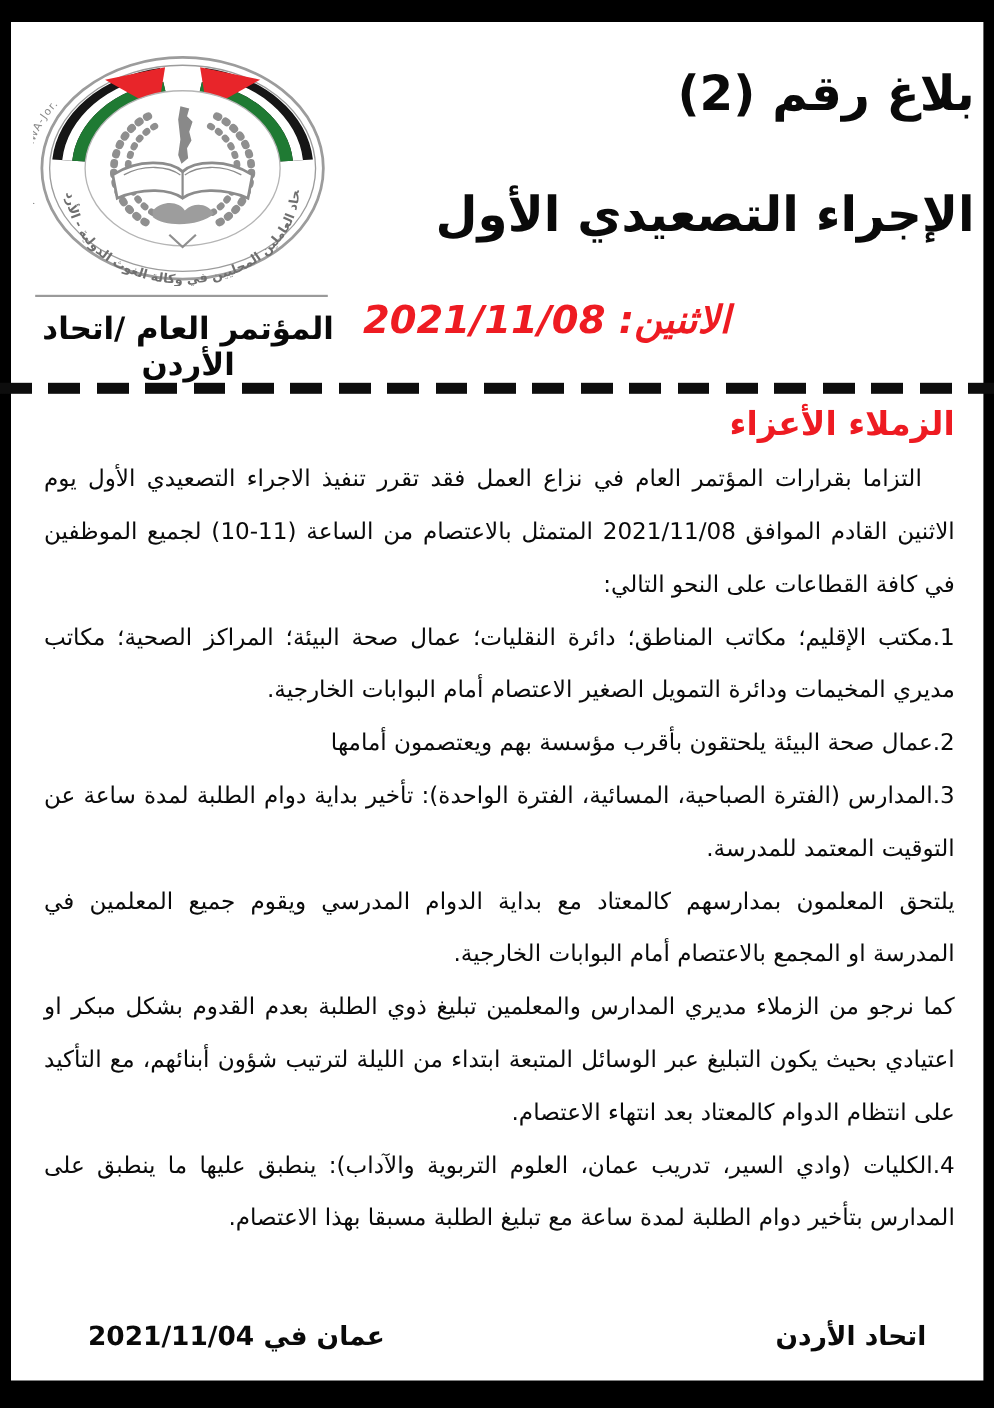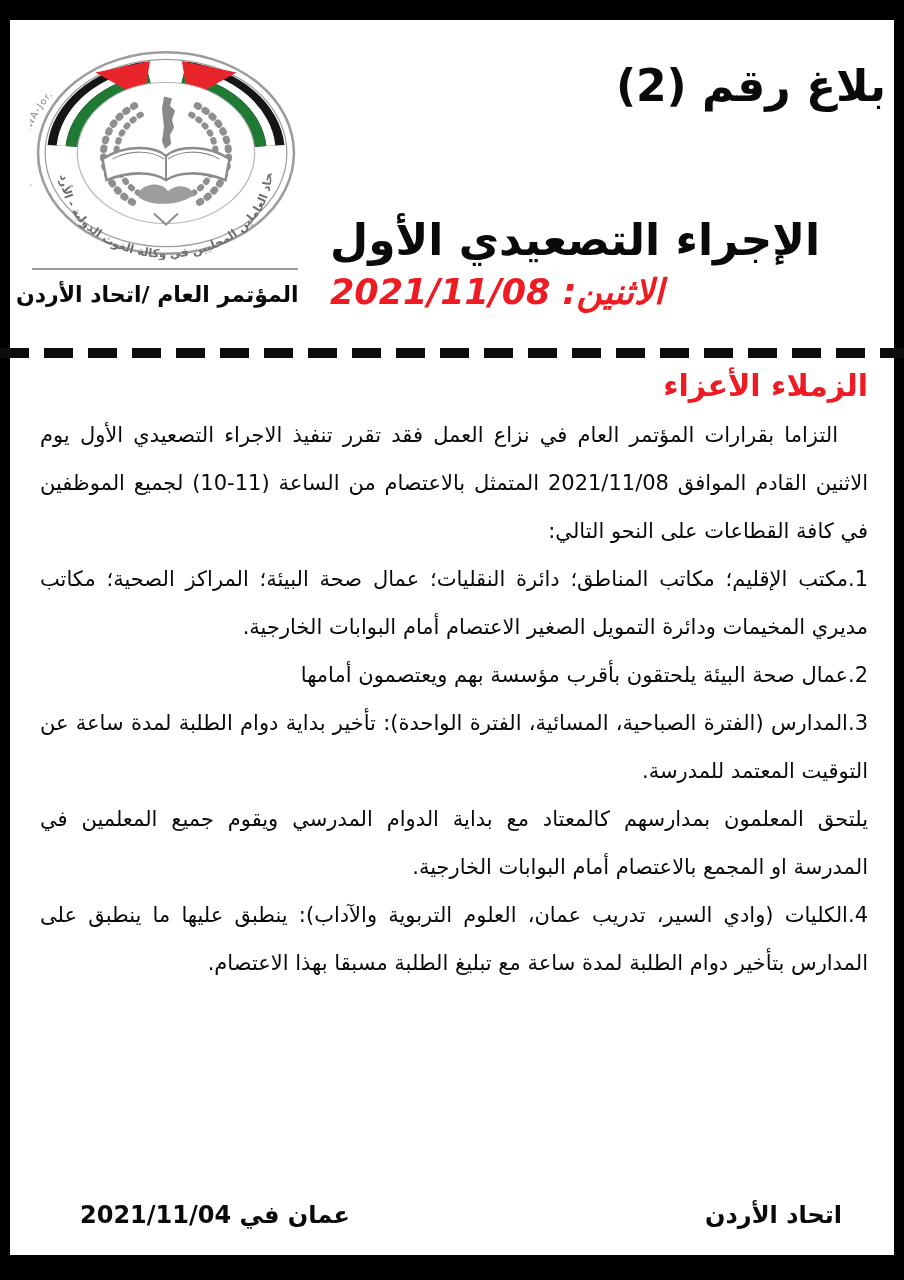--- a/index.html
+++ b/index.html
@@ -11,31 +11,31 @@
     position:absolute; top:20px; left:10px; right:10px; bottom:25px;
     background:#ffffff;
   }
   
   .logo { position:absolute; top:26px; left:20px; width:272px; height:214px; }
   .t1 {
     position:absolute; top:40px; left:330px; right:8px; text-align:right;
     direction:rtl; font-size:44px; font-weight:bold; color:#0a0a0a; letter-spacing:1px;
   }
   .t2 {
-    position:absolute; top:150px; left:320px; right:8px; text-align:left;
-    direction:rtl; font-size:44px; font-weight:bold; color:#0a0a0a;margin-top:44px;
+    position:absolute; top:150px; left:320px; right:8px; text-align:right;
+    direction:rtl; font-size:44px; font-weight:bold; color:#0a0a0a;
   }
   .dateline {
     position:absolute; top:252px; left:320px; right:8px; text-align:left;
     direction:rtl; font-size:35px; font-weight:bold;font-style:italic;
   }
   .sigline { position:absolute; top:248px; left:22px; width:266px; border-top:2px solid #9a9a9a; }
   .sig {
-    position:absolute; top:262px; left:6px; width:310px; text-align:left;
-    direction:rtl; font-size:22px; font-weight:bold; color:#090909;
+    position:absolute; top:262px; left:6px; width:310px; text-align:center;
+    direction:rtl; font-size:28px; font-weight:bold; color:#090909;
   }
   
   .dashes {
     position:absolute; top:348px; left:0; width:904px; height:10px;
     background:repeating-linear-gradient(90deg,#0d0d0d 0 29px, transparent 29px 44px);
   }
   
   .body {
     position:absolute; top:332px; left:0; right:0; bottom:70px;
     padding:0 26px 0 30px; direction:rtl; overflow:hidden;
@@ -121,20 +121,21 @@
     <div class="sigline"></div>
     <div class="sig">المؤتمر العام /اتحاد الأردن</div>
 
     <div class="body">
       <div class="salutation" style="color:#ee1b22">الزملاء الأعزاء</div>
       <p class="indent">التزاما بقرارات المؤتمر العام في نزاع العمل فقد تقرر تنفيذ الاجراء التصعيدي الأول يوم الاثنين القادم الموافق 2021/11/08 المتمثل بالاعتصام من الساعة (11-10) لجميع الموظفين في كافة القطاعات على النحو التالي:</p>
       <p>1.مكتب الإقليم؛ مكاتب المناطق؛ دائرة النقليات؛ عمال صحة البيئة؛ المراكز الصحية؛ مكاتب مديري المخيمات ودائرة التمويل الصغير الاعتصام أمام البوابات الخارجية.</p>
       <p>2.عمال صحة البيئة يلحتقون بأقرب مؤسسة بهم ويعتصمون أمامها</p>
       <p>3.المدارس (الفترة الصباحية، المسائية، الفترة الواحدة): تأخير بداية دوام الطلبة لمدة ساعة عن التوقيت المعتمد للمدرسة.</p>
       <p>يلتحق المعلمون بمدارسهم كالمعتاد مع بداية الدوام المدرسي ويقوم جميع المعلمين في المدرسة او المجمع بالاعتصام أمام البوابات الخارجية.</p>
+      <p>كما نرجو من الزملاء مديري المدارس والمعلمين تبليغ ذوي الطلبة بعدم القدوم بشكل مبكر او اعتيادي بحيث يكون التبليغ عبر الوسائل المتبعة ابتداء من الليلة لترتيب شؤون أبنائهم، مع التأكيد على انتظام الدوام كالمعتاد بعد انتهاء الاعتصام.</p>
       <p>4.الكليات (وادي السير، تدريب عمان، العلوم التربوية والآداب): ينطبق عليها ما ينطبق على المدارس بتأخير دوام الطلبة لمدة ساعة مع تبليغ الطلبة مسبقا بهذا الاعتصام.</p>
 
     </div>
 
     <div class="footer">
       <span>اتحاد الأردن</span>
       <span>عمان في 2021/11/04</span>
     </div>
   </div>
 

